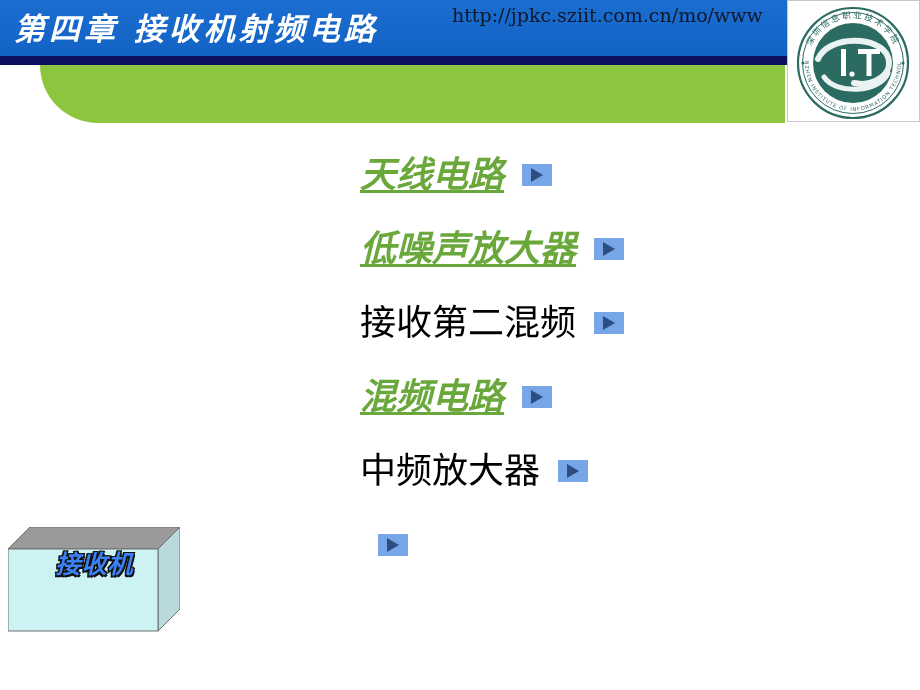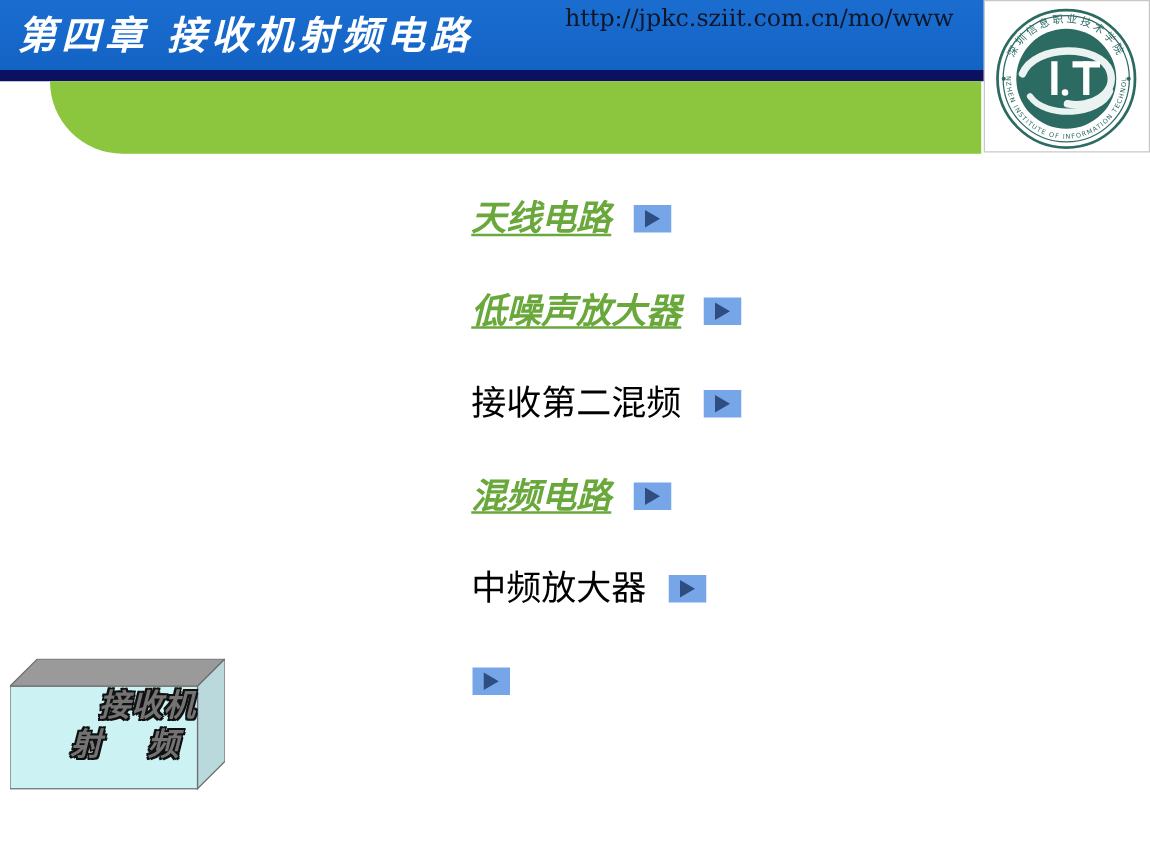--- a/index.html
+++ b/index.html
@@ -103,24 +103,23 @@
     width: 420px;
   }
   .menu-row {
     position: relative;
     height: 74px;
     display: flex;
     align-items: center;
     white-space: nowrap;
   }
   .menu-label {
-    font-size: 28px;
+    font-size: 36px;
     line-height: 30px;
     font-family: "DejaVu Sans", "Liberation Sans", sans-serif;
-    margin-left: 17px;
   }
   .menu-label.link {
     color: #6aa83c;
     font-style: italic;
     font-weight: bold;
     text-decoration: underline;
     text-decoration-color: #6aa83c;
     text-underline-offset: 3px;
   }
   .menu-label.plain {
@@ -165,31 +164,30 @@
     top: 22px;
     width: 125px;
     text-align: center;
     pointer-events: none;
   }
   .box3d-line {
     font-size: 25px;
     line-height: 31px;
     font-weight: bold;
     font-style: italic;
-    color: #737373;
+    color: #3b82f6;
     font-family: "DejaVu Sans", "Liberation Sans", sans-serif;
     letter-spacing: 1px;
     -webkit-text-stroke: 2px #101010;
     paint-order: stroke fill;
     text-shadow:
       -1.5px -1.5px 0 #101010,
        1.5px -1.5px 0 #101010,
       -1.5px  1.5px 0 #101010,
        1.5px  1.5px 0 #101010;
-    text-align: right;
   }
   .box3d-line.spaced { letter-spacing: 14px; }
 </style>
 </head>
 <body>
 
 <div id="slide">
 
   <div class="header-blue-bar"></div>
   <div class="header-navy-rule"></div>
@@ -269,17 +267,16 @@
     <svg width="172" height="105" viewBox="0 0 172 105" aria-hidden="true">
 
       <polygon points="0,22 22,0 172,0 150,22" fill="#9a9a9a" stroke="#6f6f6f" stroke-width="1"></polygon>
 
       <polygon points="150,22 172,0 172,82 150,104" fill="#b9d9dc" stroke="#6f6f6f" stroke-width="1"></polygon>
 
       <rect x="0" y="22" width="150" height="82" fill="#cdf2f4" stroke="#6f6f6f" stroke-width="1"></rect>
     </svg>
     <div class="box3d-text">
       <div class="box3d-line">接收机</div>
-      <div class="box3d-line spaced">射 频</div>
     </div>
   </div>
 
 </div>
 
 </body></html>

